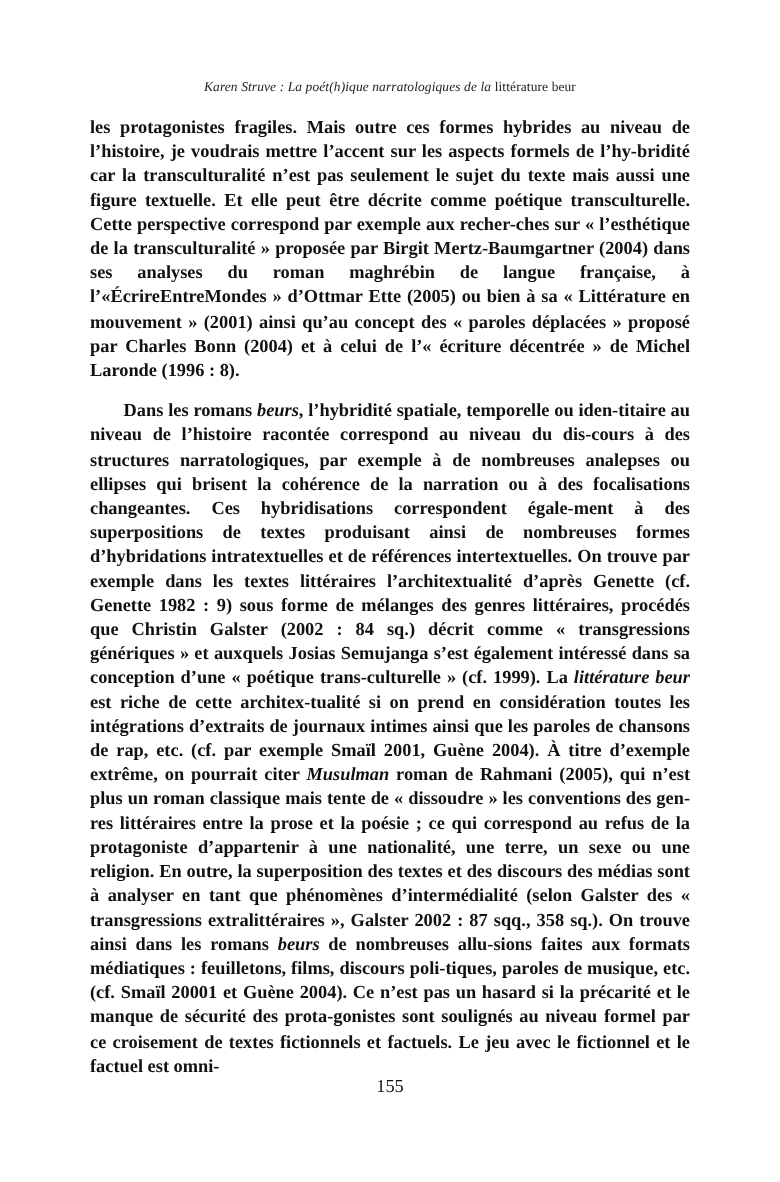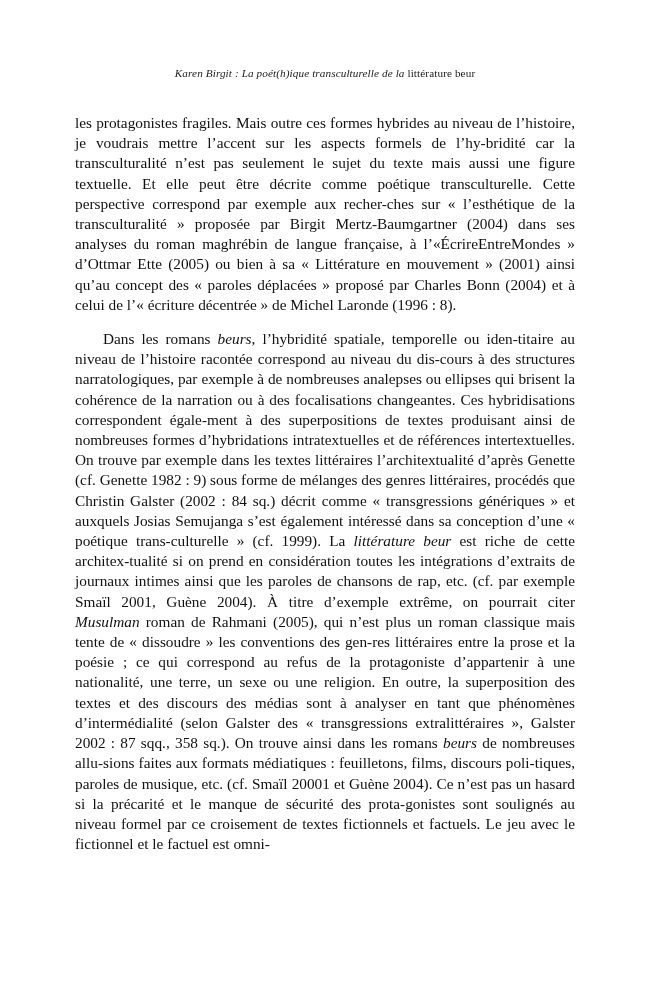--- a/index.html
+++ b/index.html
@@ -41,22 +41,23 @@
     font-style: italic;
   }
   .running-head .rh-roman {
     font-style: normal;
   }
 
   
   .text-block {
     position: absolute;
     left: 75px;
-    top: 113px;
+    top: 97px;
     width: 500px;
+    font-weight: bold;
   }
 
   .body-par {
     margin: 0;
     text-align: justify;
     text-justify: inter-word;
     font-size: 15.3px;
     line-height: 20.2px;
     color: #111111;
     hyphens: manual;
@@ -83,22 +84,23 @@
     line-height: 20px;
     color: #111111;
   }
 </style>
 </head>
 <body>
 
 <div class="page">
 
   <div class="running-head">
-    <span class="rh-italic">Karen Birgit : La poét(h)ique transculturelle de la</span><span class="rh-roman"> littérature beur</span>
+    <span class="rh-italic">Karen Struve : La poét(h)ique narratologiques de la</span><span class="rh-roman"> littérature beur</span>
   </div>
 
   <div class="text-block">
     <p class="body-par"><span>les protagonistes fragiles. Mais outre ces formes hybrides au niveau de l’histoire, je voudrais mettre l’accent sur les aspects formels de l’hy-bridité car la transculturalité n’est pas seulement le sujet du texte mais aussi une figure textuelle. Et elle peut être décrite comme poétique transculturelle. Cette perspective correspond par exemple aux recher-ches sur « l’esthétique de la transculturalité » proposée par Birgit Mertz-Baumgartner (2004) dans ses analyses du roman maghrébin de langue française, à l’«ÉcrireEntreMondes » d’Ottmar Ette (2005) ou bien à sa « Littérature en mouvement » (2001) ainsi qu’au concept des « paroles déplacées » proposé par Charles Bonn (2004) et à celui de l’« écriture décentrée » de Michel Laronde (1996 : 8).</span></p>
     <p class="body-par indent"><span>Dans les romans </span><span class="it">beurs</span><span>, l’hybridité spatiale, temporelle ou iden-titaire au niveau de l’histoire racontée correspond au niveau du dis-cours à des structures narratologiques, par exemple à de nombreuses analepses ou ellipses qui brisent la cohérence de la narration ou à des focalisations changeantes. Ces hybridisations correspondent égale-ment à des superpositions de textes produisant ainsi de nombreuses formes d’hybridations intratextuelles et de références intertextuelles. On trouve par exemple dans les textes littéraires l’architextualité d’après Genette (cf. Genette 1982 : 9) sous forme de mélanges des genres littéraires, procédés que Christin Galster (2002 : 84 sq.) décrit comme « transgressions génériques » et auxquels Josias Semujanga s’est également intéressé dans sa conception d’une « poétique trans-culturelle » (cf. 1999). La </span><span class="it">littérature beur</span><span> est riche de cette architex-tualité si on prend en considération toutes les intégrations d’extraits de journaux intimes ainsi que les paroles de chansons de rap, etc. (cf. par exemple Smaïl 2001, Guène 2004). À titre d’exemple extrême, on pourrait citer </span><span class="it">Musulman</span><span> roman de Rahmani (2005), qui n’est plus un roman classique mais tente de « dissoudre » les conventions des gen-res littéraires entre la prose et la poésie ; ce qui correspond au refus de la protagoniste d’appartenir à une nationalité, une terre, un sexe ou une religion. En outre, la superposition des textes et des discours des médias sont à analyser en tant que phénomènes d’intermédialité (selon Galster des « transgressions extralittéraires », Galster 2002 : 87 sqq., 358 sq.). On trouve ainsi dans les romans </span><span class="it">beurs</span><span> de nombreuses allu-sions faites aux formats médiatiques : feuilletons, films, discours poli-tiques, paroles de musique, etc. (cf. Smaïl 20001 et Guène 2004). Ce n’est pas un hasard si la précarité et le manque de sécurité des prota-gonistes sont soulignés au niveau formel par ce croisement de textes fictionnels et factuels. Le jeu avec le fictionnel et le factuel est omni-</span></p>
   </div>
 
+  <div class="folio">155</div>
 
 </div>
 
 </body></html>

